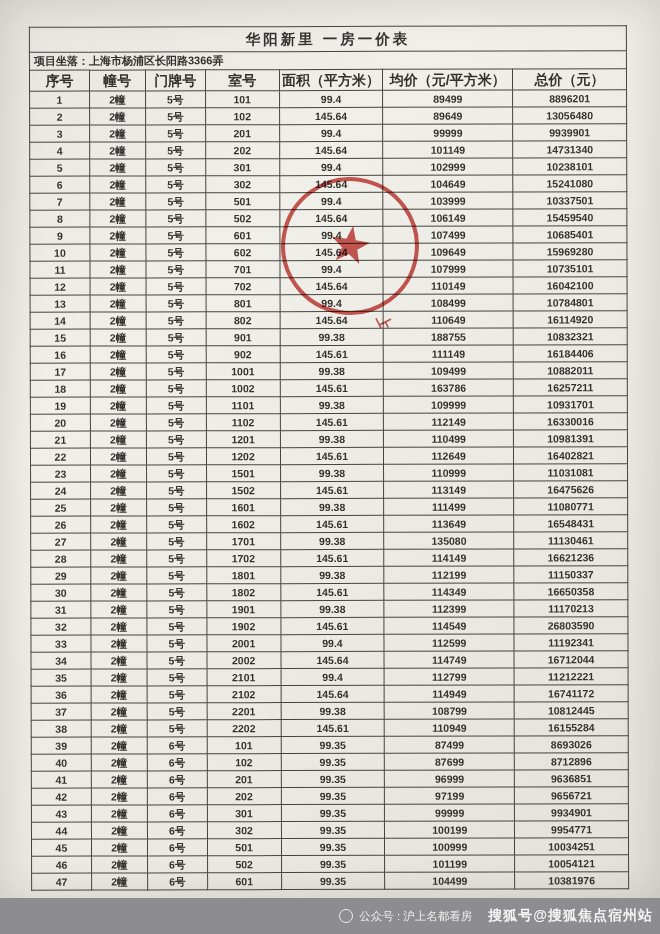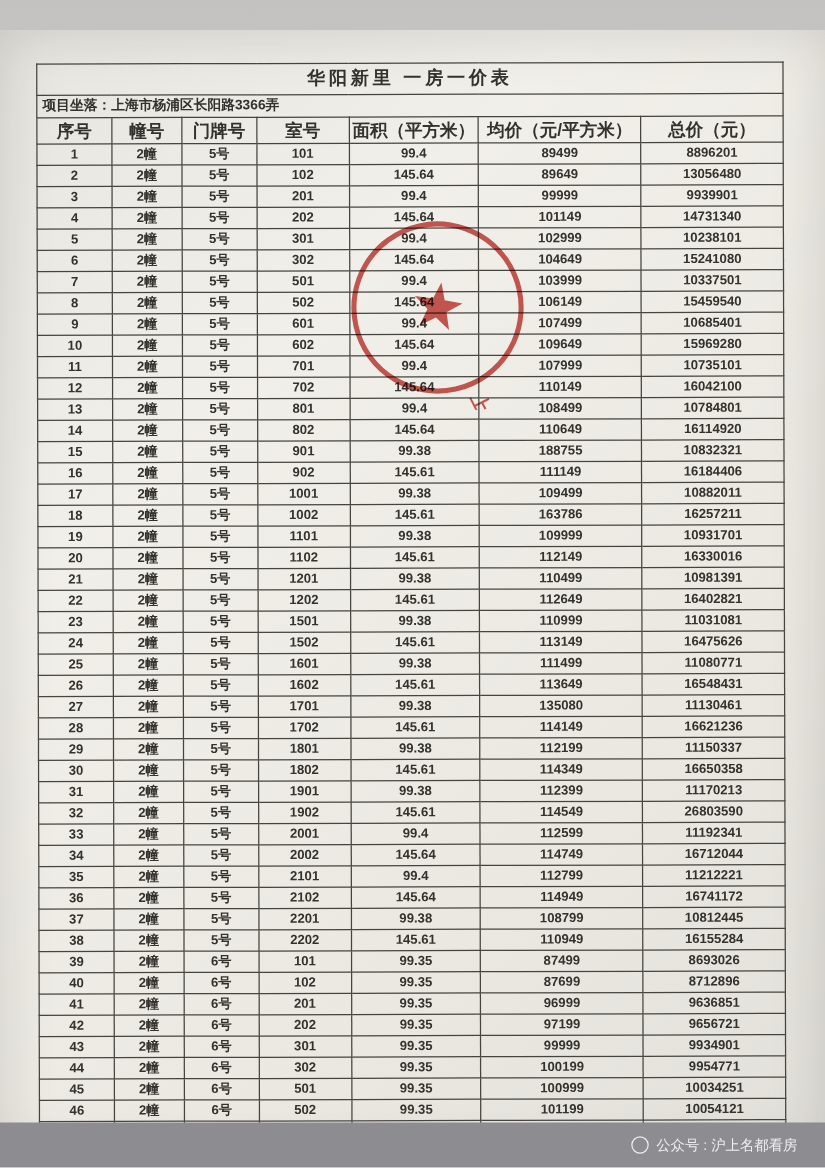--- a/index.html
+++ b/index.html
@@ -5,39 +5,38 @@
   html,body{margin:0;padding:0}
   body{
     width:660px;height:934px;overflow:hidden;position:relative;
     background:linear-gradient(180deg,#c3c2c0,#d0cfcd 40%,#c6c5c3);
     font-family:"Liberation Sans","DejaVu Sans",sans-serif;color:#2e2d2a;
   }
   .paper{
     position:absolute;left:0;top:0;width:660px;height:902px;
     background:linear-gradient(135deg,#e7e5df,#f1efe9 30%,#ebe8e2 70%,#e2e0da);
     box-shadow:inset 0 0 46px rgba(0,0,0,.14);
-    margin-top:24px;
   }
   table{border-collapse:collapse;margin:26px 0 0 30px;width:598px;transform:rotate(-0.15deg)}
   td,th{
     border:1px solid #45443f;text-align:center;vertical-align:middle;
     font-size:10.5px;font-weight:600;padding:0;line-height:1;color:#33322e;
   }
   tbody tr{height:17px}
   .title-cell{height:24px;font-size:14.5px;font-weight:700;letter-spacing:3px}
   .loc-cell{height:17px;text-align:left;font-size:11px;font-weight:700;padding-left:4px}
   .head-cell{height:20px;font-size:14px;font-weight:700}
   .seal{
     position:absolute;left:274px;top:170px;width:152px;height:152px;
     opacity:.8;mix-blend-mode:multiply;transform:rotate(9deg);pointer-events:none;
   }
   .footer{
     position:absolute;left:0;bottom:0;width:660px;height:36px;background:#8d8c90;
     display:flex;align-items:center;justify-content:flex-end;gap:16px;
-    color:#f4f4f4;padding-right:22px;box-sizing:border-box;
+    color:#f4f4f4;padding-right:7px;box-sizing:border-box;
   }
   .footer .left{font-size:11.5px;display:flex;align-items:center;gap:6px;opacity:.95;font-weight:400}
   .footer .ring{width:12px;height:12px;border:1.5px solid #f4f4f4;border-radius:50%;display:inline-block}
   .footer .right{font-size:14px;font-weight:700;letter-spacing:1px}
 </style>
 </head>
 <body>
 
 <div class="paper">
   <table>
@@ -506,13 +505,14 @@
       <textPath href="#sealArc" startOffset="40">上海新龙基企业发展有限公司</textPath>
     </text>
   </svg>
 </div>
 
 <div class="footer">
   <span class="left">
     <span class="ring"></span>
     <span>公众号 : 沪上名都看房</span>
   </span>
+  <span class="right">搜狐号@搜狐焦点宿州站</span>
 </div>
 
 </body></html>

